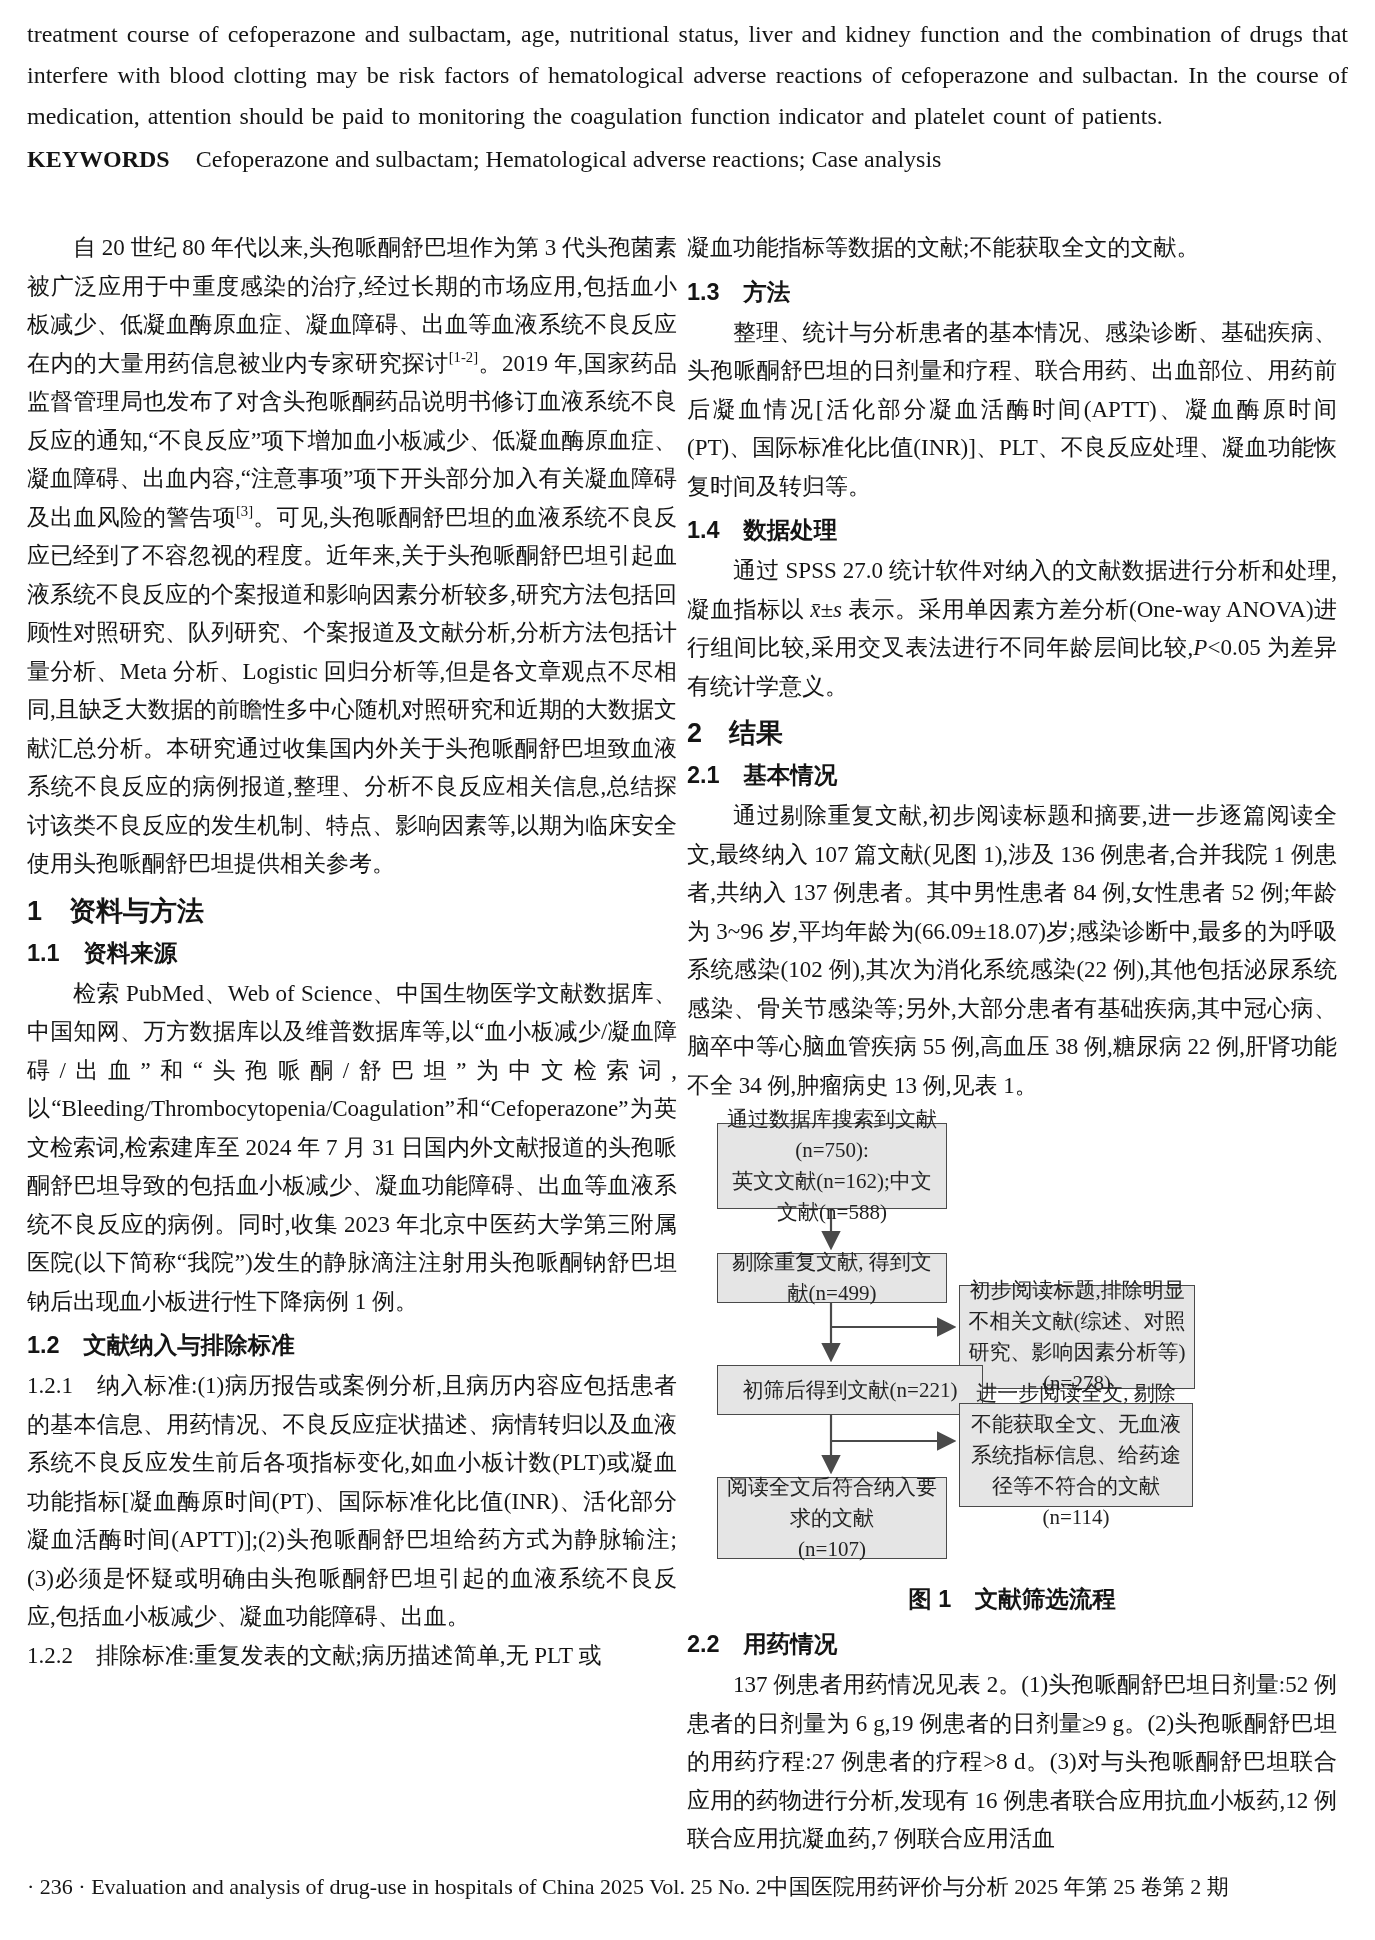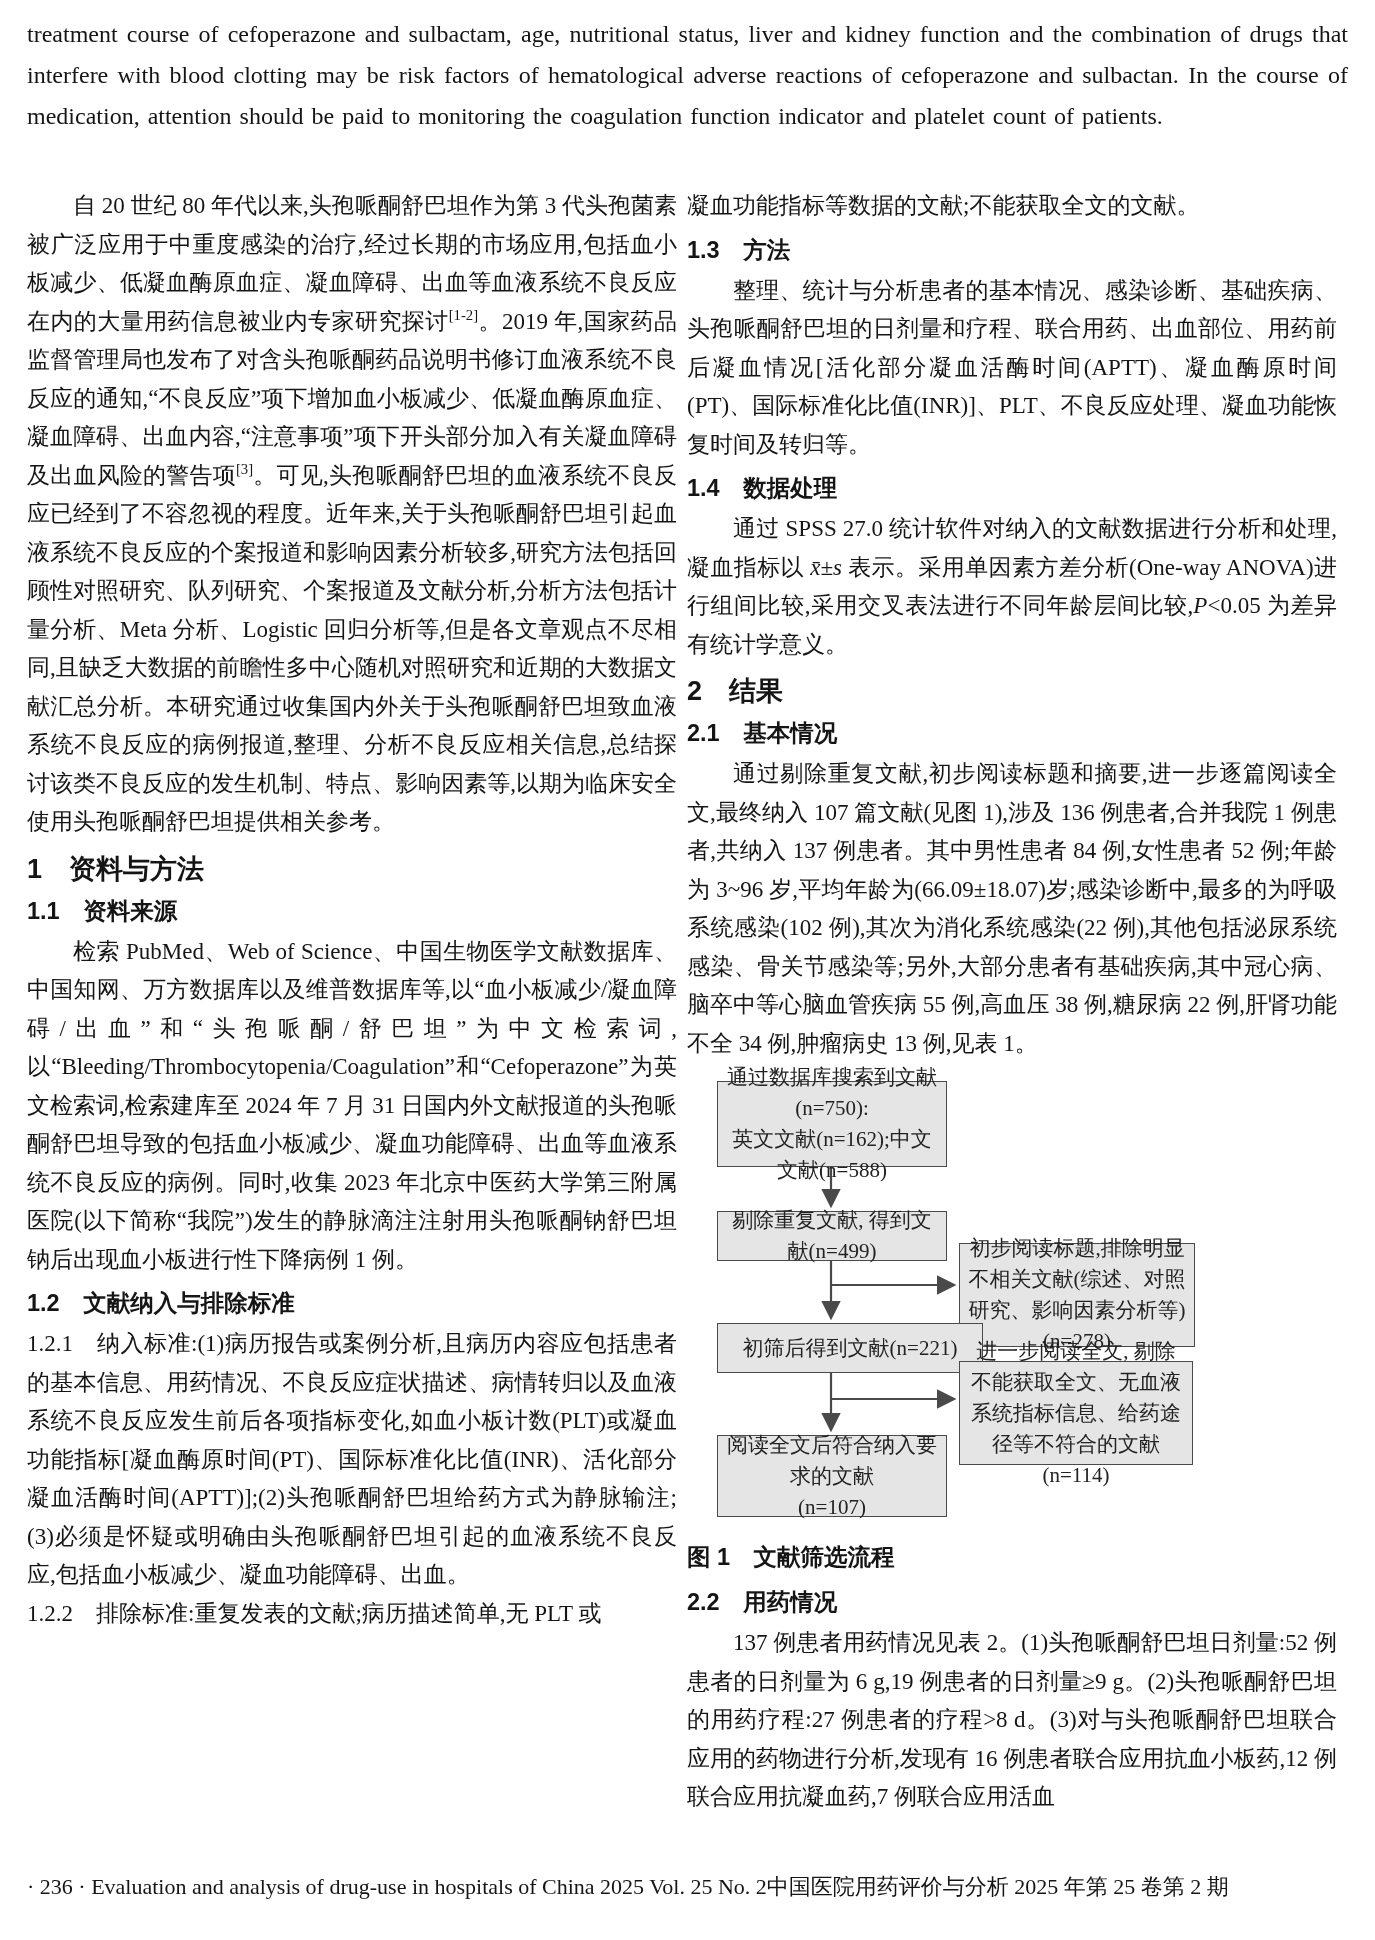--- a/index.html
+++ b/index.html
@@ -57,39 +57,42 @@
     color:#222; background:#e5e5e5;
   }
   .fb1 { left:30px;  top:8px;   width:230px; height:86px; }
   .fb2 { left:30px;  top:138px; width:230px; height:50px;text-align:center; }
   .fs1 { left:272px; top:170px; width:236px; height:104px; }
   .fb3 { left:30px;  top:250px; width:266px; height:50px; }
   .fs2 { left:272px; top:288px; width:234px; height:104px; }
   .fb4 { left:30px;  top:362px; width:230px; height:82px; }
   .flow-svg { position:absolute; left:0; top:0; }
   .fig-caption {
-    text-align:left; font-weight:bold;
+    text-align:center; font-weight:bold;
     font-family:"Liberation Sans","DejaVu Sans",sans-serif;
     font-size:23.5px; margin:16px 0 12px 0;
   }
   .footer {
     position:absolute; left:27px; right:27px; bottom:38px;
     display:flex; justify-content:flex-start;
     font-size:22px; line-height:30px;
   }
 </style>
 </head>
 <body>
 
 <div class="page">
 
   <div class="abstract">
     <span>treatment course of cefoperazone and sulbactam, age, nutritional status, liver and kidney function and the combination of drugs that interfere with blood clotting may be risk factors of hematological adverse reactions of cefoperazone and sulbactan. In the course of medication, attention should be paid to monitoring the coagulation function indicator and platelet count of patients.</span>
   </div>
 
+  <div class="keywords">
+    <span class="kw-label">KEYWORDS</span><span class="kw-text">Cefoperazone and sulbactam; Hematological adverse reactions; Case analysis</span>
+  </div>
 
   <div class="columns">
 
     <div class="col">
       <p class="body-p indent"><span>自 20 世纪 80 年代以来,头孢哌酮舒巴坦作为第 3 代头孢菌素被广泛应用于中重度感染的治疗,经过长期的市场应用,包括血小板减少、低凝血酶原血症、凝血障碍、出血等血液系统不良反应在内的大量用药信息被业内专家研究探讨</span><span class="sup">[1-2]</span><span>。2019 年,国家药品监督管理局也发布了对含头孢哌酮药品说明书修订血液系统不良反应的通知,“不良反应”项下增加血小板减少、低凝血酶原血症、凝血障碍、出血内容,“注意事项”项下开头部分加入有关凝血障碍及出血风险的警告项</span><span class="sup">[3]</span><span>。可见,头孢哌酮舒巴坦的血液系统不良反应已经到了不容忽视的程度。近年来,关于头孢哌酮舒巴坦引起血液系统不良反应的个案报道和影响因素分析较多,研究方法包括回顾性对照研究、队列研究、个案报道及文献分析,分析方法包括计量分析、Meta 分析、Logistic 回归分析等,但是各文章观点不尽相同,且缺乏大数据的前瞻性多中心随机对照研究和近期的大数据文献汇总分析。本研究通过收集国内外关于头孢哌酮舒巴坦致血液系统不良反应的病例报道,整理、分析不良反应相关信息,总结探讨该类不良反应的发生机制、特点、影响因素等,以期为临床安全使用头孢哌酮舒巴坦提供相关参考。</span></p>
 
       <div class="h1">1　资料与方法</div>
       <div class="h2">1.1　资料来源</div>
       <p class="body-p indent">检索 PubMed、Web of Science、中国生物医学文献数据库、中国知网、万方数据库以及维普数据库等,以“血小板减少/凝血障碍/出血”和“头孢哌酮/舒巴坦”为中文检索词,以“Bleeding/Thrombocytopenia/Coagulation”和“Cefoperazone”为英文检索词,检索建库至 2024 年 7 月 31 日国内外文献报道的头孢哌酮舒巴坦导致的包括血小板减少、凝血功能障碍、出血等血液系统不良反应的病例。同时,收集 2023 年北京中医药大学第三附属医院(以下简称“我院”)发生的静脉滴注注射用头孢哌酮钠舒巴坦钠后出现血小板进行性下降病例 1 例。</p>
 

